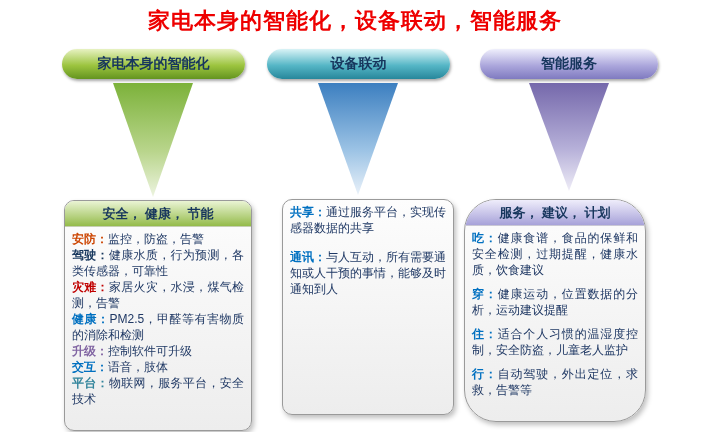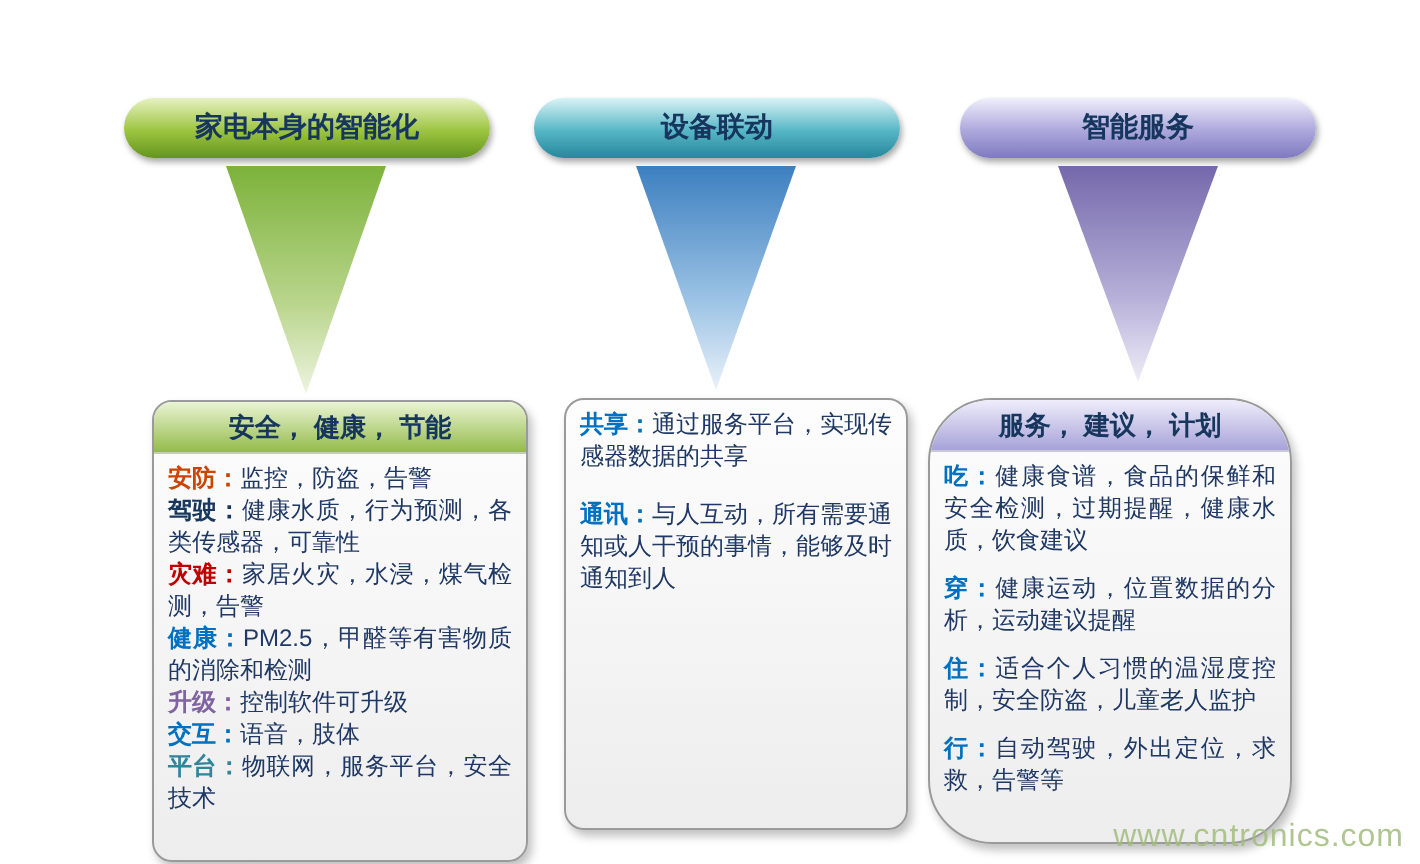--- a/index.html
+++ b/index.html
@@ -35,21 +35,21 @@
   .funnel2{left:318px;height:112px;background:linear-gradient(to bottom,#3c7fc0 0%,#9cc3e5 60%,#e9f1f9 100%);}
   .funnel3{left:529px;height:108px;background:linear-gradient(to bottom,#7568ab 0%,#b5afd8 60%,#efedf7 100%);}
   
   .box{
     position:absolute;
     border:1px solid #9a9a9a;border-radius:10px;
     background:linear-gradient(to bottom,#fdfdfd 0%,#ededed 100%);
     box-shadow:2px 3px 5px rgba(0,0,0,0.25);
     overflow:hidden;
   }
-  .box1{left:76px;top:200px;width:186px;height:229px;}
+  .box1{left:64px;top:200px;width:186px;height:229px;}
   .box2{left:282px;top:199px;width:170px;height:214px;}
   .box3{left:464px;top:199px;width:180px;height:221px;border-radius:32px;}
   .box-header{
     height:25px;display:flex;align-items:center;justify-content:center;
     font-size:13px;font-weight:bold;color:#17365d;
     border-bottom:1px solid rgba(0,0,0,0.15);
   }
   .bh1{background:linear-gradient(to bottom,#eaf4d4 0%,#94bb4a 100%);}
   .bh2{background:linear-gradient(to bottom,#d4f0f4 0%,#51aebf 100%);}
   .bh3{background:linear-gradient(to bottom,#efedfb 0%,#a7a2d9 100%);}
@@ -67,20 +67,21 @@
   .watermark{
     position:absolute;right:8px;bottom:4px;
     font-size:16px;opacity:0.85;letter-spacing:0.5px;
   }
 </style>
 </head>
 <body>
 
 <div class="slide">
 
+  <h1 class="title" style="color: rgb(238, 0, 0);">家电本身的智能化，设备联动，智能服务</h1>
 
   <div class="pill pill1">家电本身的智能化</div>
   <div class="pill pill2">设备联动</div>
   <div class="pill pill3">智能服务</div>
 
   <div class="funnel funnel1"></div>
   <div class="funnel funnel2"></div>
   <div class="funnel funnel3"></div>
 
   <div class="box box1">
@@ -106,15 +107,14 @@
   <div class="box box3">
     <div class="box-header bh3">服务， 建议， 计划</div>
     <div class="box-content">
       <p class="item"><span class="lbl" style="color: rgb(0, 112, 192);">吃：</span><span>健康食谱，食品的保鲜和安全检测，过期提醒，健康水质，饮食建议</span></p>
       <p class="item"><span class="lbl" style="color: rgb(0, 112, 192);">穿：</span><span>健康运动，位置数据的分析，运动建议提醒</span></p>
       <p class="item"><span class="lbl" style="color: rgb(0, 112, 192);">住：</span><span>适合个人习惯的温湿度控制，安全防盗，儿童老人监护</span></p>
       <p class="item"><span class="lbl" style="color: rgb(0, 112, 192);">行：</span><span>自动驾驶，外出定位，求救，告警等</span></p>
     </div>
   </div>
 
-  <div class="watermark" style="color: rgb(162, 189, 126);">www.cntronics.com</div>
 
 </div>
 
 </body></html>

